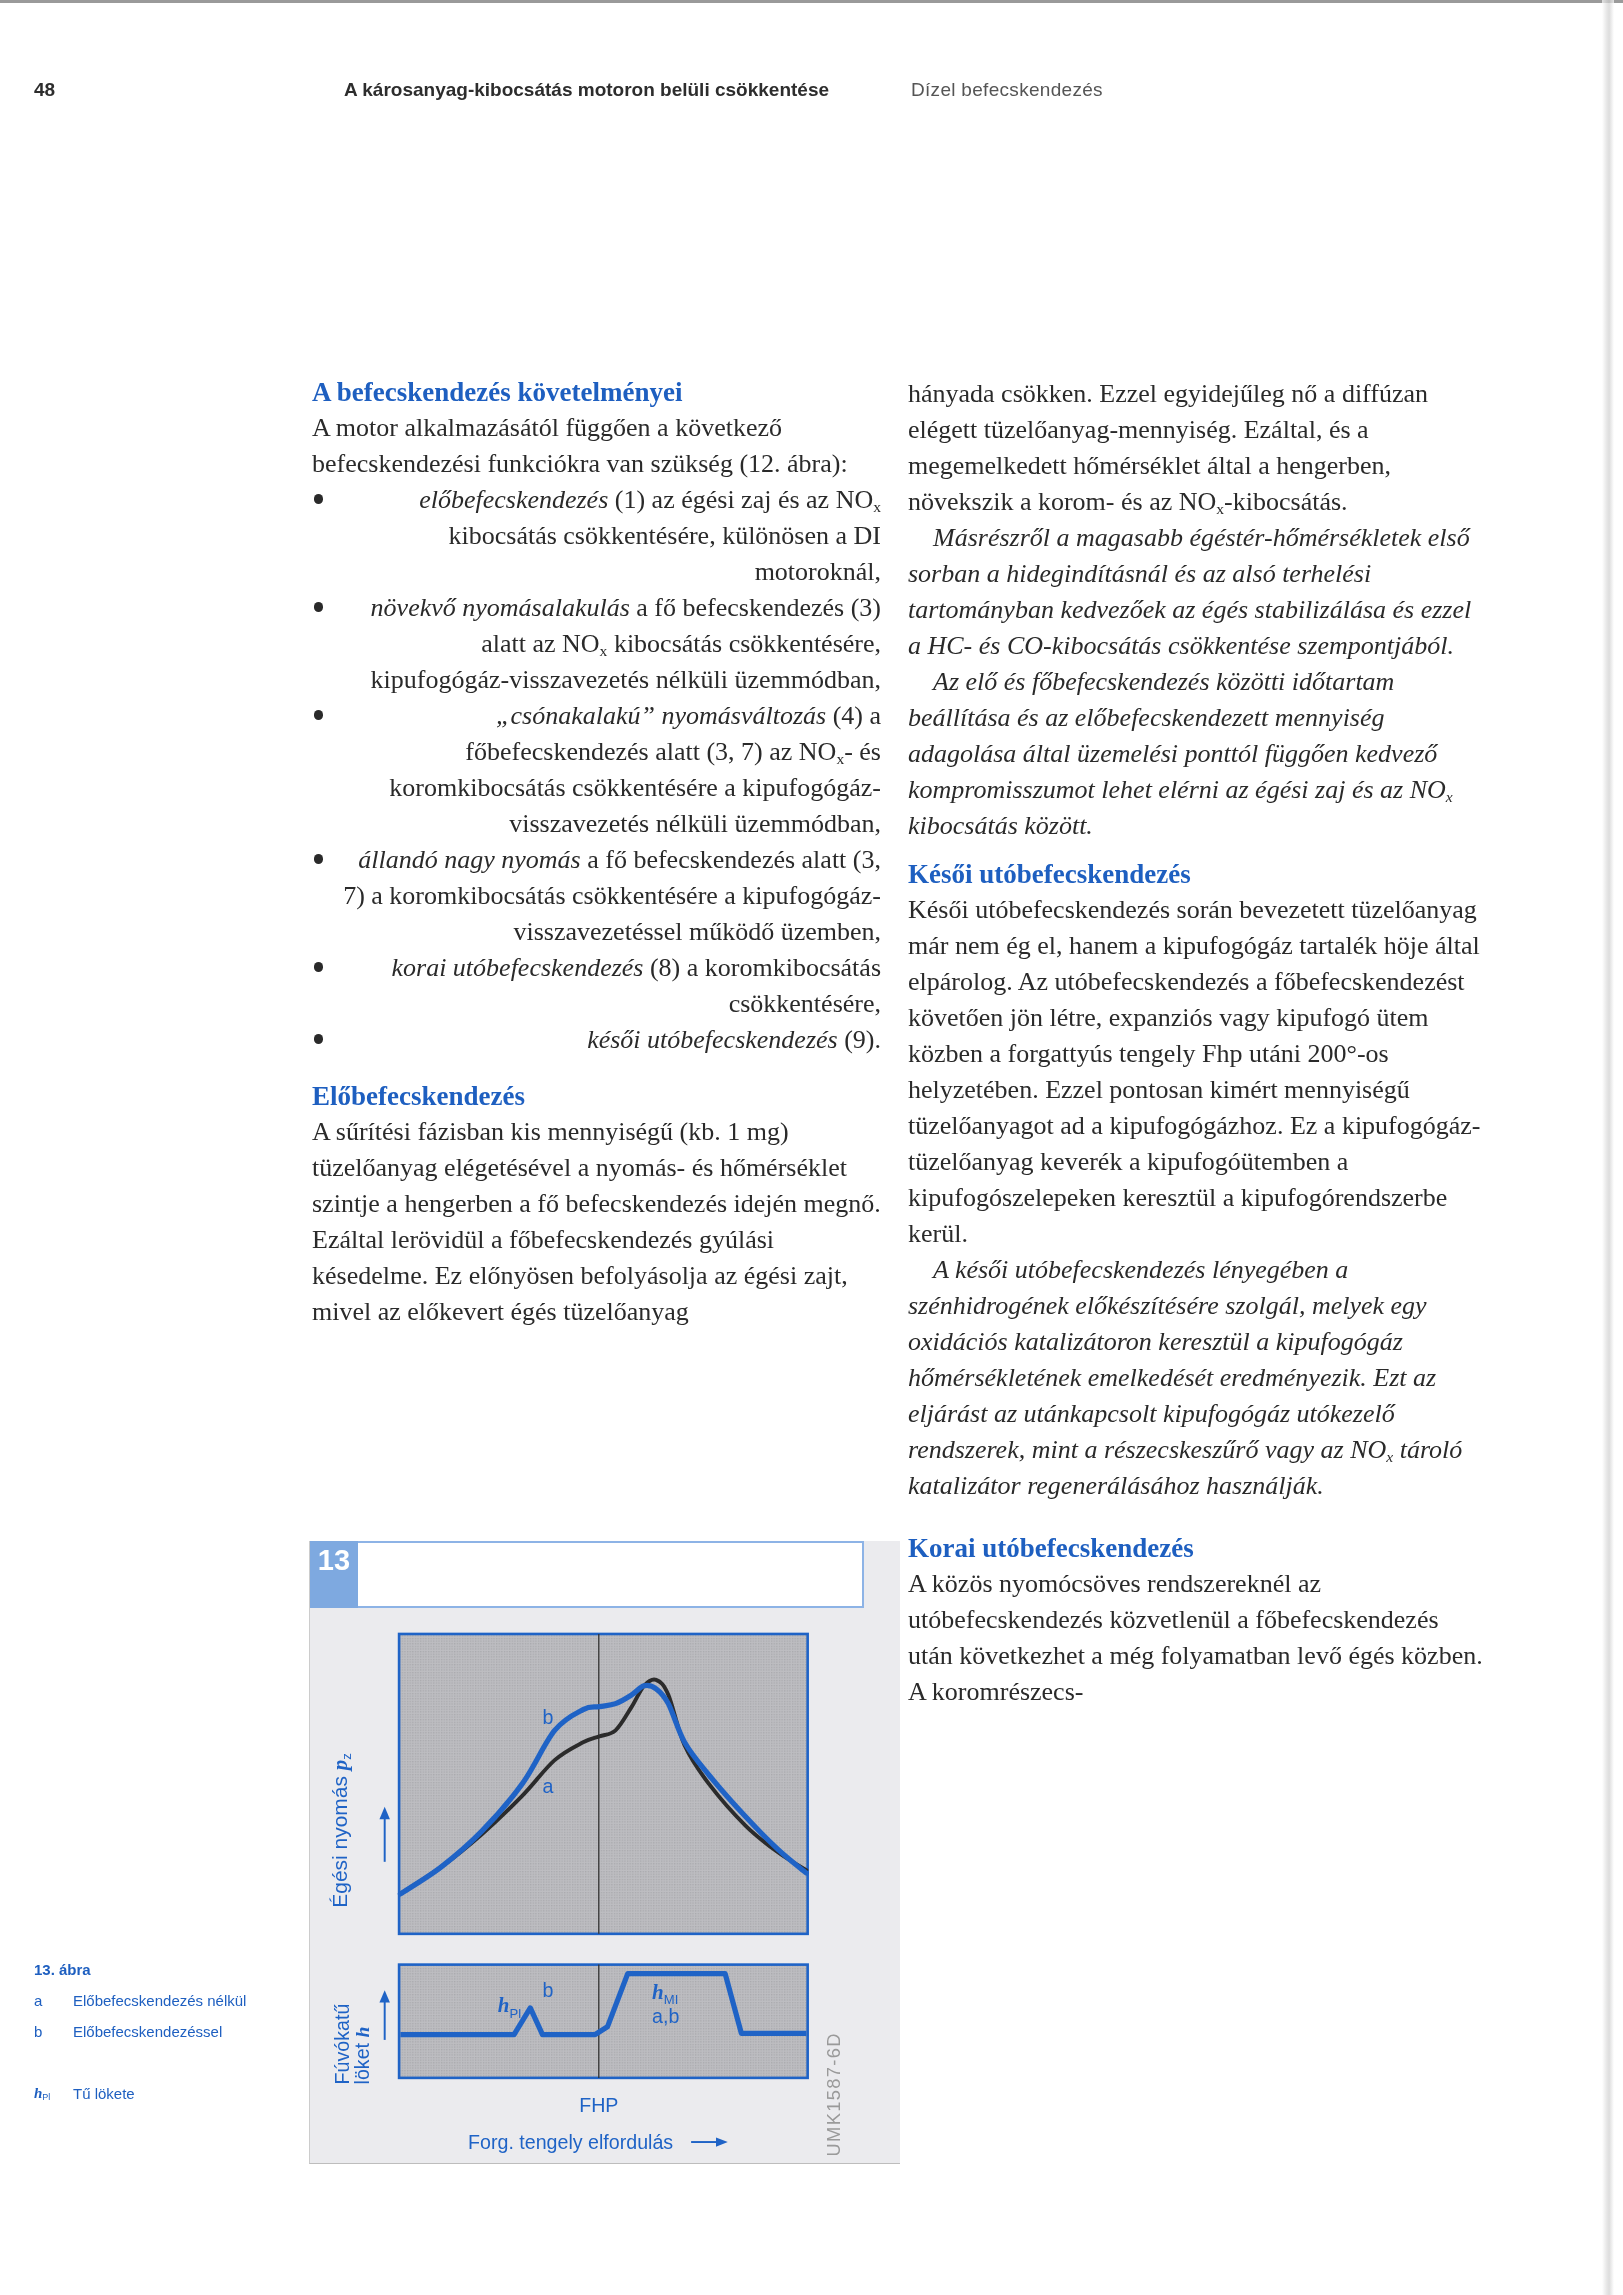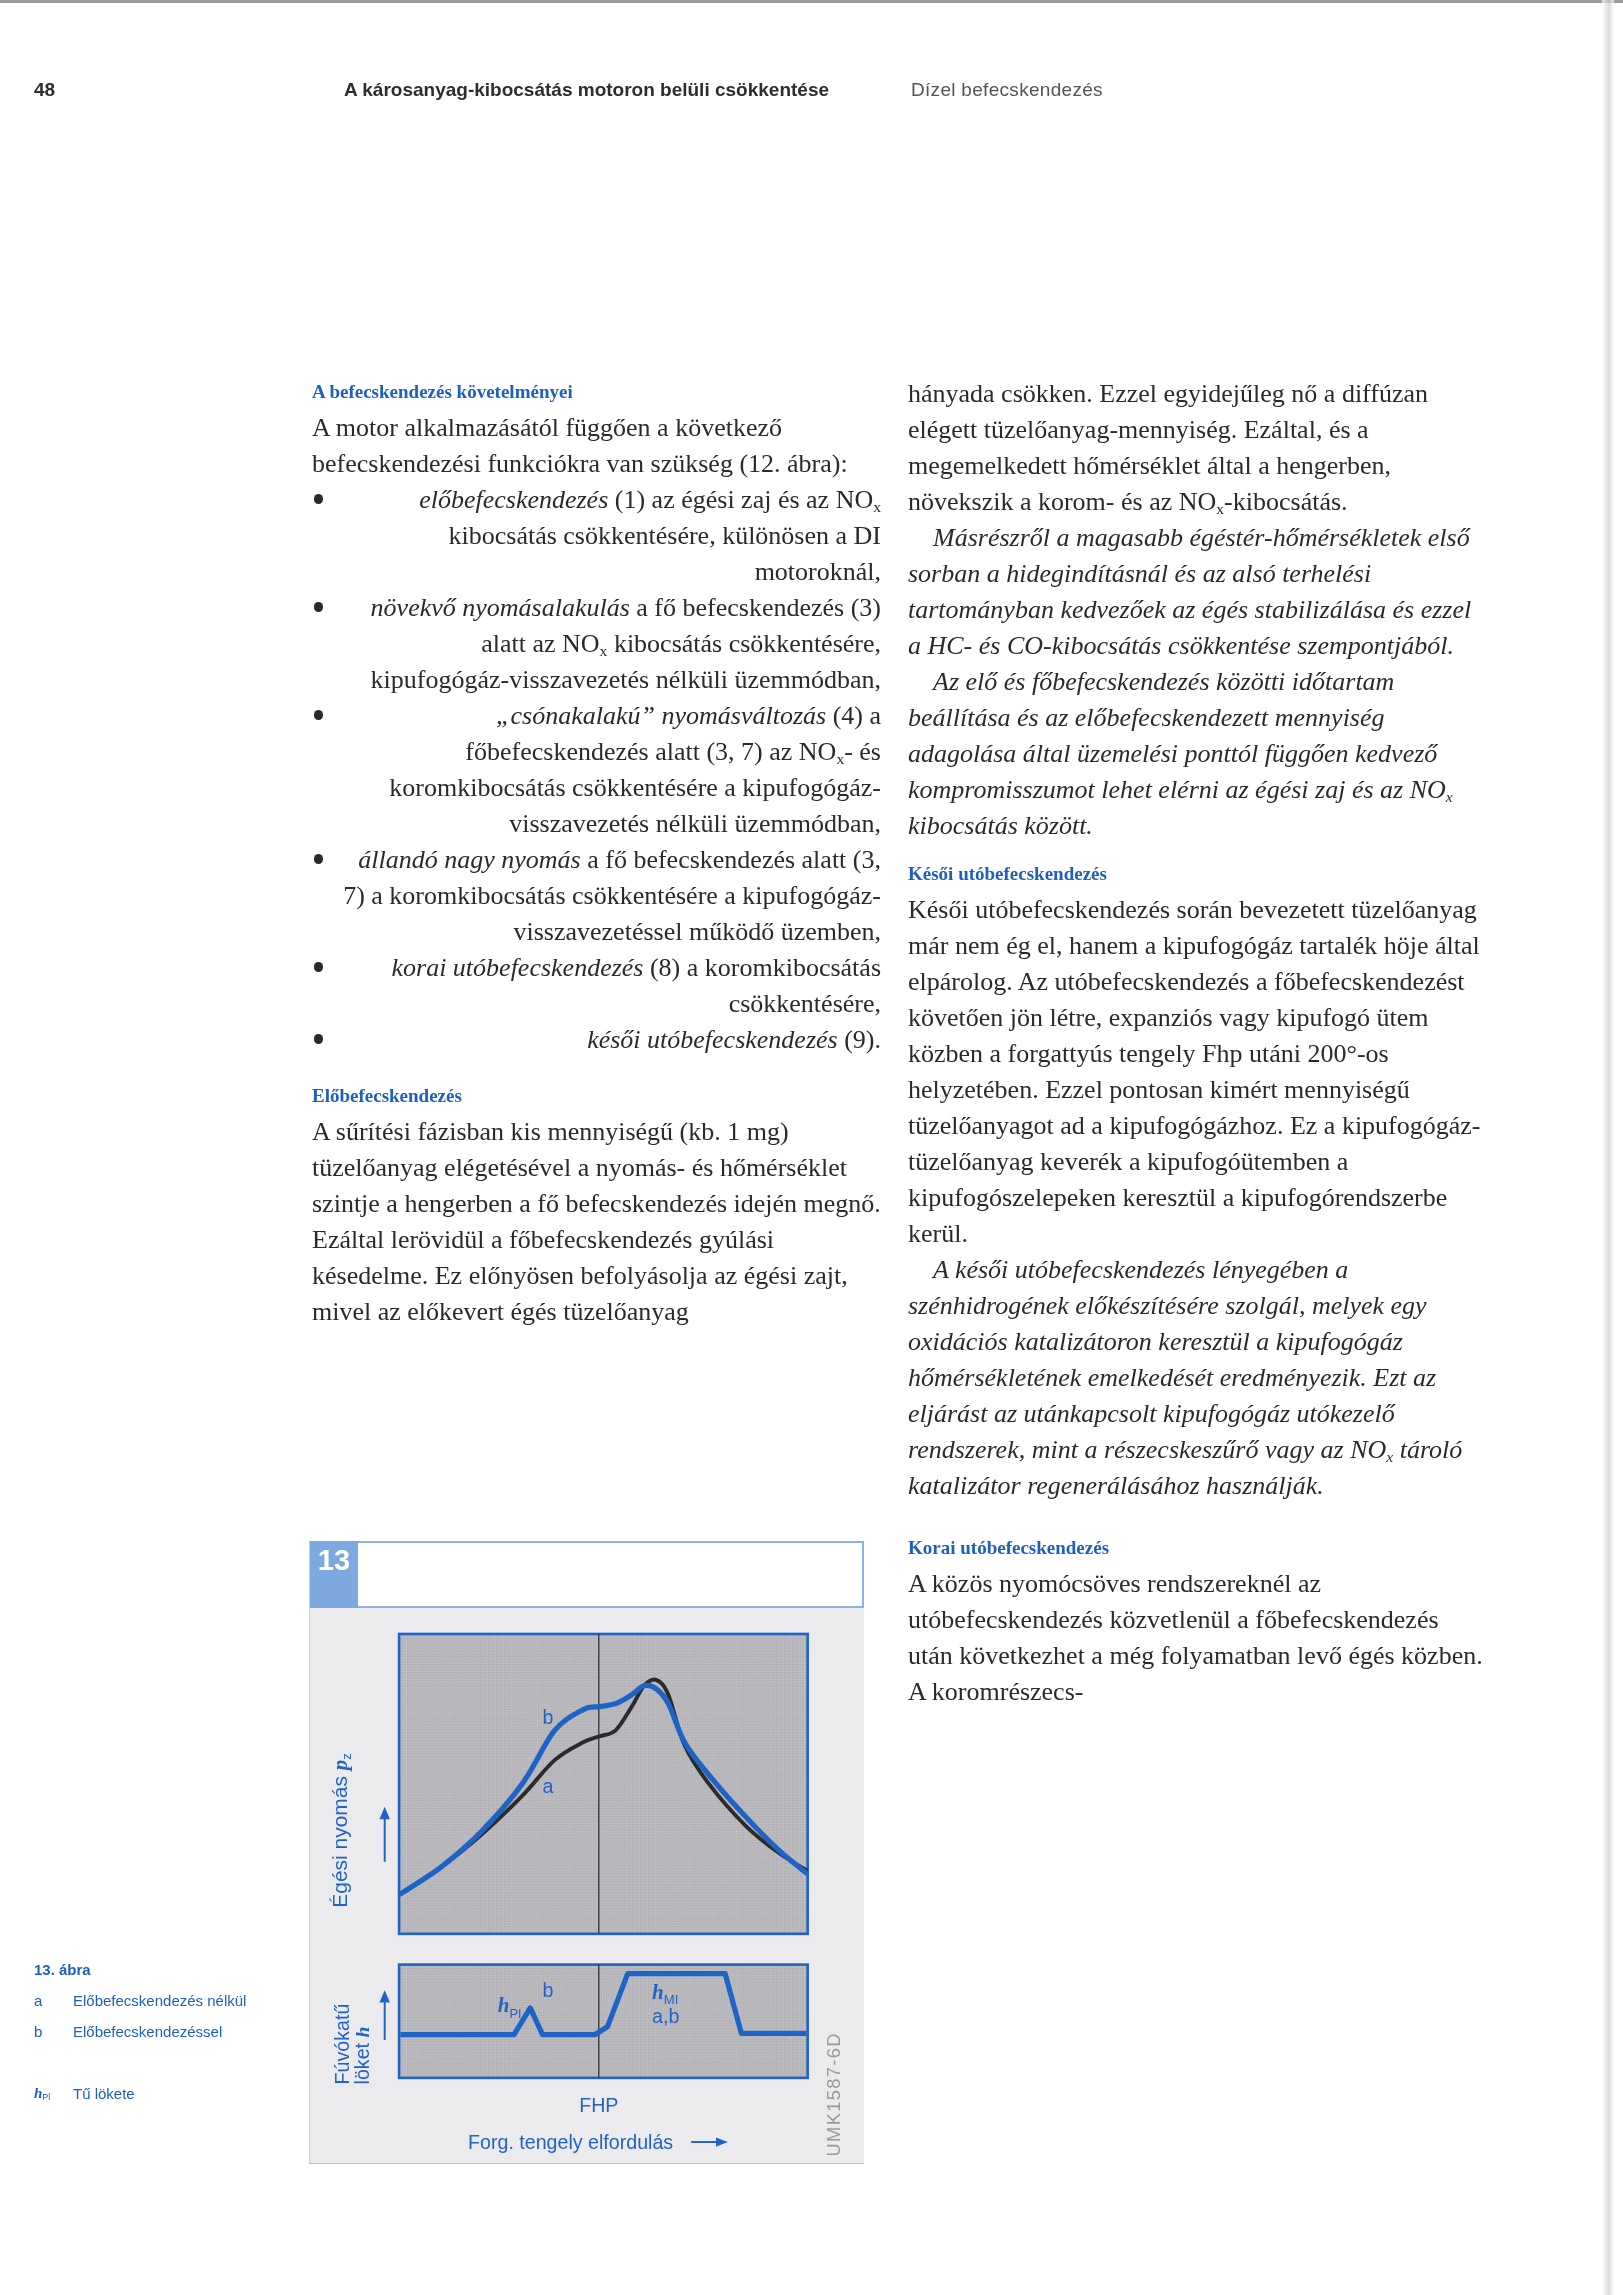--- a/index.html
+++ b/index.html
@@ -23,31 +23,31 @@
   }
   .page-number { position: absolute; left: 34px; top: 0; font-weight: bold; color: #2d2d2d; }
   .chapter-title { position: absolute; left: 316px; top: 0; font-weight: bold; color: #2d2d2d; margin-left: 28px; }
   .section-title { position: absolute; left: 911px; top: 0; color: #555; letter-spacing: 0.3px; }
 
   
   .column { position: absolute; font-size: 26px; line-height: 36px; }
   .col-left { left: 312px; top: 374px; width: 569px; }
   .col-right { left: 908px; top: 376px; width: 576px; }
   .column p { margin: 0; }
-  .heading { color: #1e5fc0; font-size: 19px; margin: 0; }
+  .heading { color: #1e5fc0; font-size: 27px; margin: 0; }
   .indent { text-indent: 25px; font-style: italic; }
   .gap { height: 11.8px; }
   ul.bullets { list-style: none; margin: 0; padding: 0; text-align: right; }
   ul.bullets li { position: relative; padding-left: 27.5px; }
   ul.bullets li .bullet { position: absolute; left: 2px; top: 12.4px; width: 9.2px; height: 9.2px; border-radius: 50%; background: #2a2a2a; }
   .it { font-style: italic; }
   sub { font-size: 60%; vertical-align: -0.25em; line-height: 0; }
 
   
-  .figure { position: absolute; left: 309px; top: 1541px; width: 554px; height: 622px; background: #ebebee; border-left: 0.7px solid #ccc; border-bottom: 1.3px solid #bdbdbd; }
+  .figure { position: absolute; left: 309px; top: 1541px; width: 554px; height: 622px; background: #ebebee; border-left: 0.7px solid #ccc; border-bottom: 1.3px solid #bdbdbd; padding-left: 36px; }
   .fig-header { position: absolute; left: 0; top: 0; width: 554px; height: 67px; background: #ffffff; border: 2.6px solid #8db3e6; box-sizing: border-box; }
   .fig-number { position: absolute; left: 0; top: 0; width: 48px; height: 67px; background: #7ea9e0; color: #fff; font-family: "Liberation Sans", "DejaVu Sans", sans-serif; font-weight: bold; font-size: 29px; text-align: center; line-height: 39px; }
   .fig-title { position: absolute; left: 63px; top: 9.2px; width: 471px; font-family: "Liberation Sans", "DejaVu Sans", sans-serif; font-size: 18.3px; line-height: 22px; color: #333; }
   .fig-svg { position: absolute; left: 0; top: 0; }
 
   
   .caption { position: absolute; left: 34px; top: 1954px; width: 236px; font-family: "Liberation Sans", "DejaVu Sans", sans-serif; font-size: 15px; line-height: 31px; color: #1e5fc0; }
   .caption .cap-title { font-weight: bold; }
   .caption .cap-row { position: relative; padding-left: 39px; }
   .caption .cap-key { position: absolute; left: 0; top: 0; }

